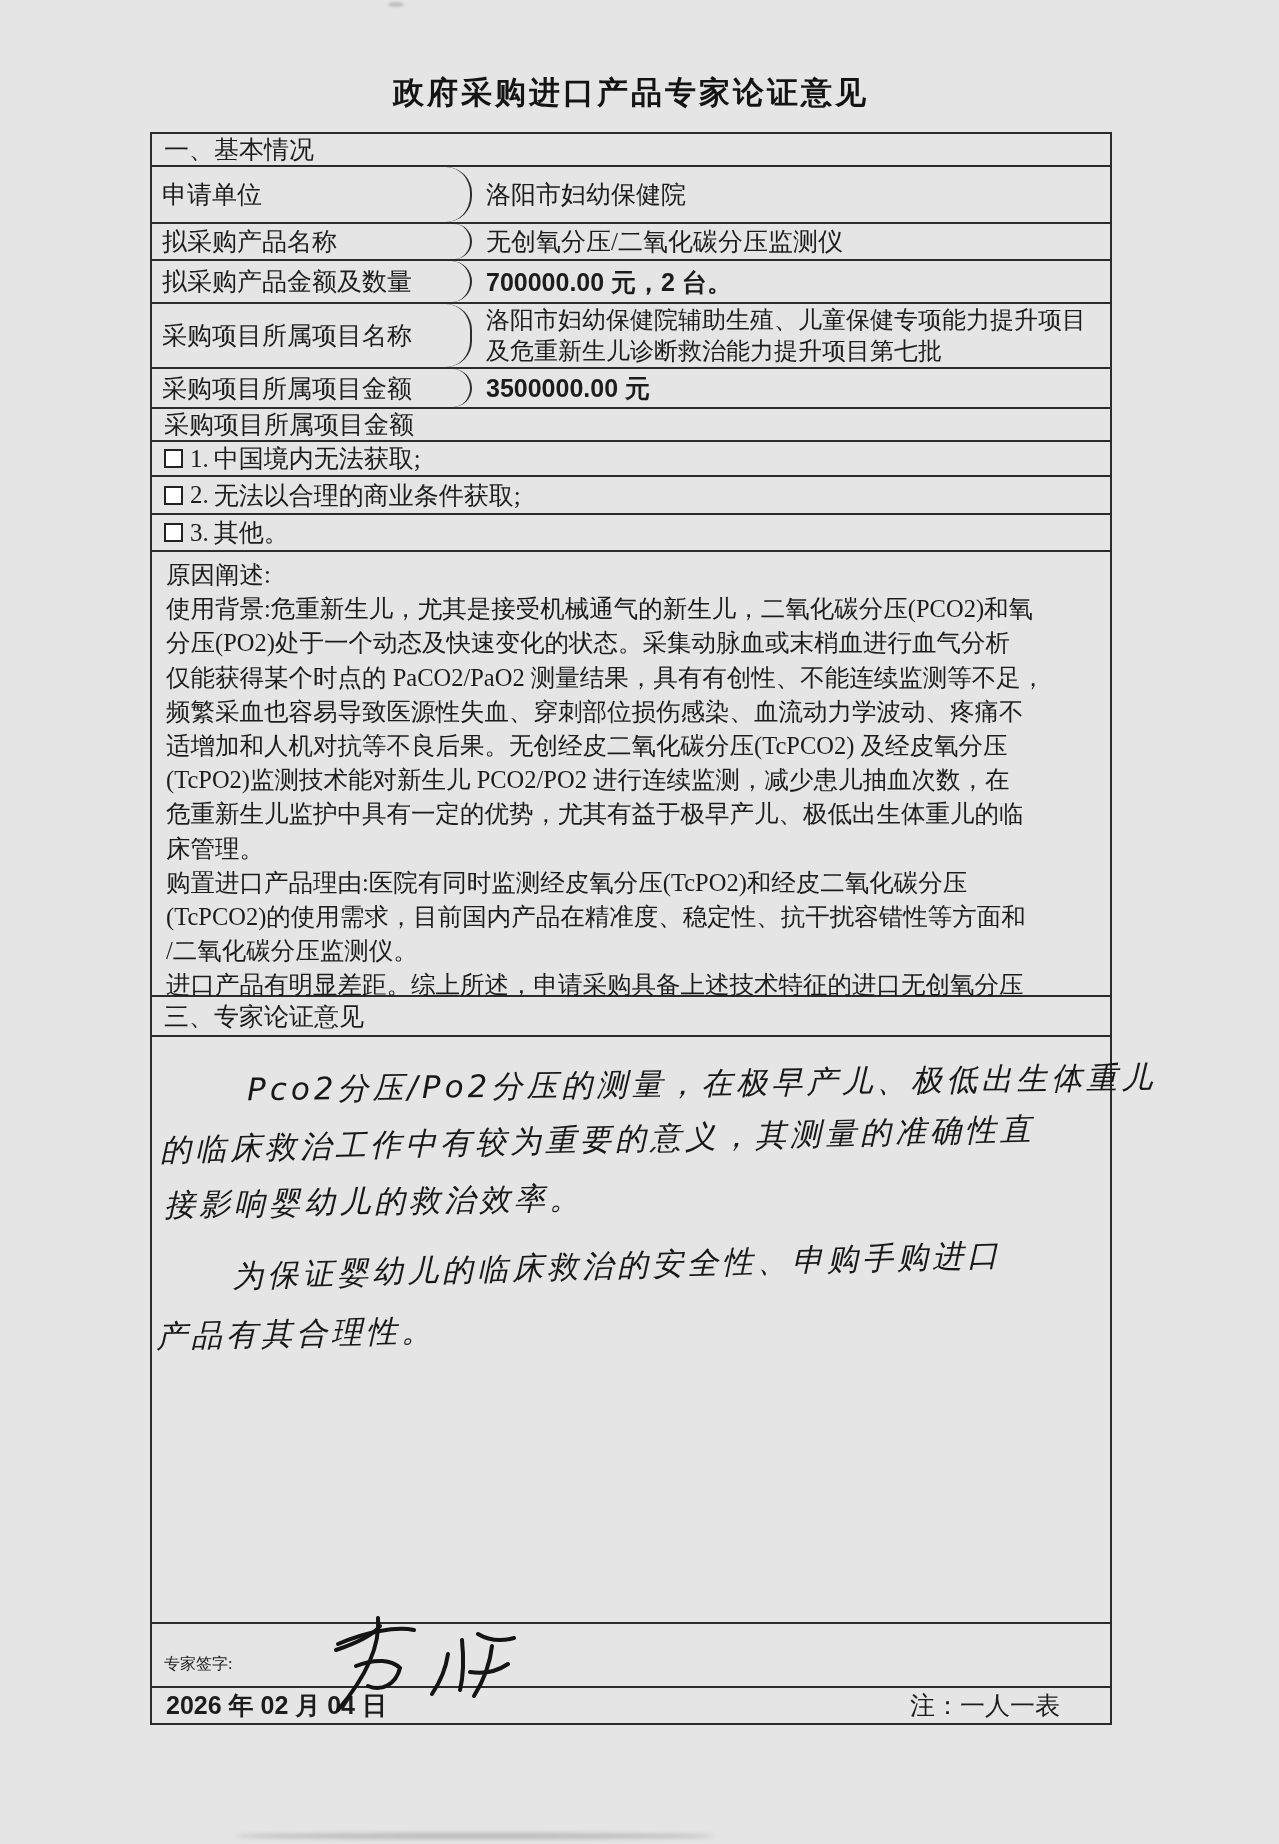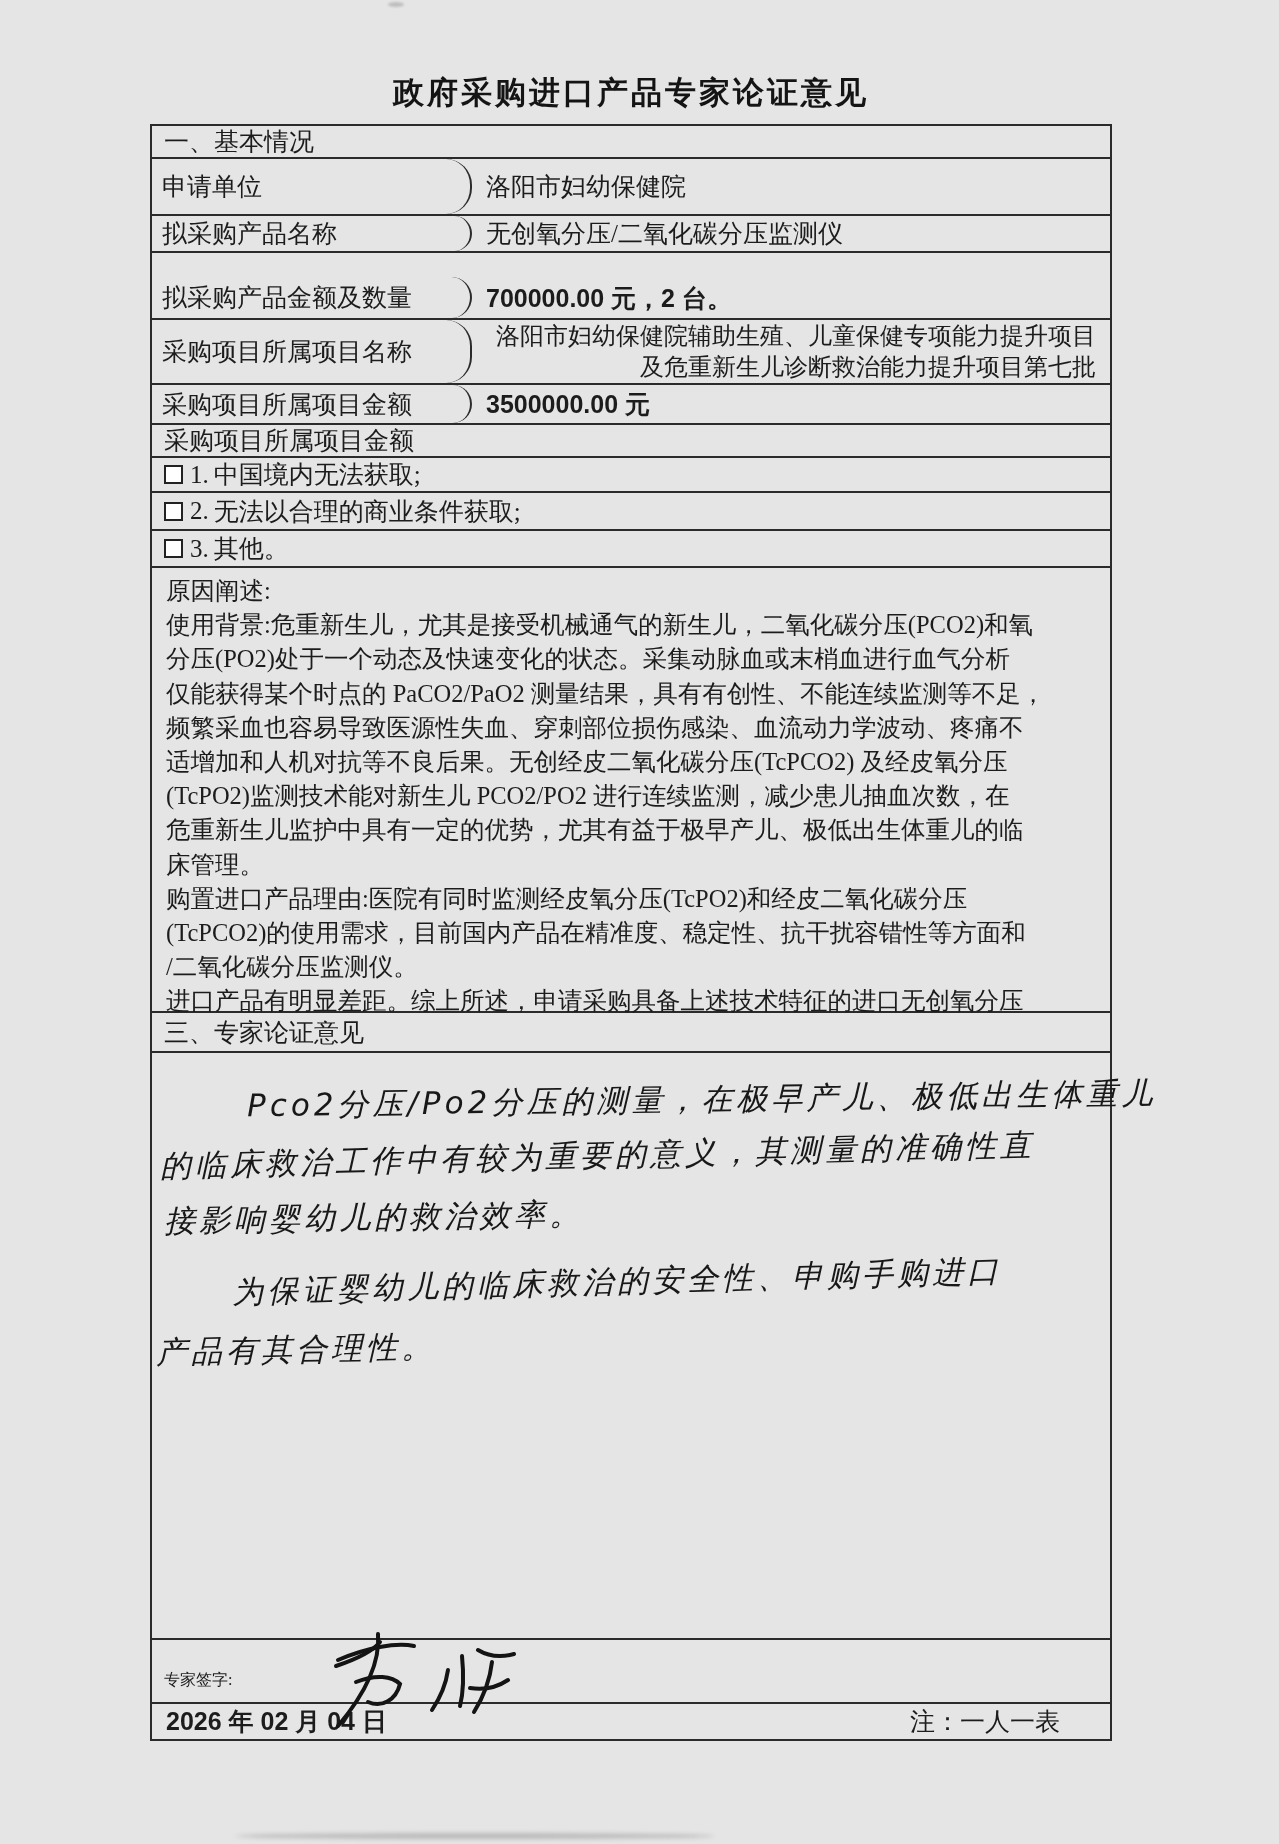--- a/index.html
+++ b/index.html
@@ -10,34 +10,34 @@
     font-family:"Liberation Serif","DejaVu Serif",serif;
     color:#1c1c1c;
     overflow:hidden;
   }
   .doc-title{
     position:absolute;top:72px;left:150px;width:962px;
     text-align:center;font-size:31px;font-weight:700;letter-spacing:3px;
     color:#141414;
   }
   .doc-table{
-    position:absolute;top:124px;left:150px;width:962px;
+    position:absolute;top:132px;left:150px;width:962px;
     border:2px solid #2b2b2b;
     box-sizing:border-box;
     font-size:25px;
   }
   .t-row{display:flex;border-bottom:2px solid #2b2b2b;box-sizing:border-box;align-items:stretch;}
   .t-row:last-child{border-bottom:none;}
   .cell-label{
     width:320px;min-width:320px;border-right:2px solid #2b2b2b;
     box-sizing:border-box;padding:2px 10px;display:flex;align-items:center;border-radius:26px;
   }
-  .cell-value{flex:1;box-sizing:border-box;padding:2px 14px;display:flex;align-items:center;line-height:34px;text-align:right;}
+  .cell-value{flex:1;box-sizing:border-box;padding:2px 14px;display:flex;align-items:center;line-height:34px;}
   .cell-full{flex:1;box-sizing:border-box;padding:2px 12px;display:flex;align-items:center;}
-  .h33{height:33px;} .h57{height:57px;} .h37{height:37px;} .h43{height:43px;margin-top:24px;}
+  .h33{height:33px;} .h57{height:57px;} .h37{height:37px;} .h43{height:43px;}
   .h65{height:65px;} .h40{height:40px;} .h35{height:35px;} .h38{height:38px;}
   .h445{height:445px;} .h587{height:587px;} .h64{height:64px;}
   .checkbox{
     display:inline-block;width:19px;height:19px;border:2px solid #222;
     margin-right:7px;flex:none;box-sizing:border-box;background:#fff;
   }
   .opt-cell{display:flex;align-items:center;}
   .reason-cell{display:block;padding:6px 14px 0 14px;}
   .reason-line{line-height:34.2px;font-size:24.5px;white-space:nowrap;}
   .opinion-cell{position:relative;flex:1;}

